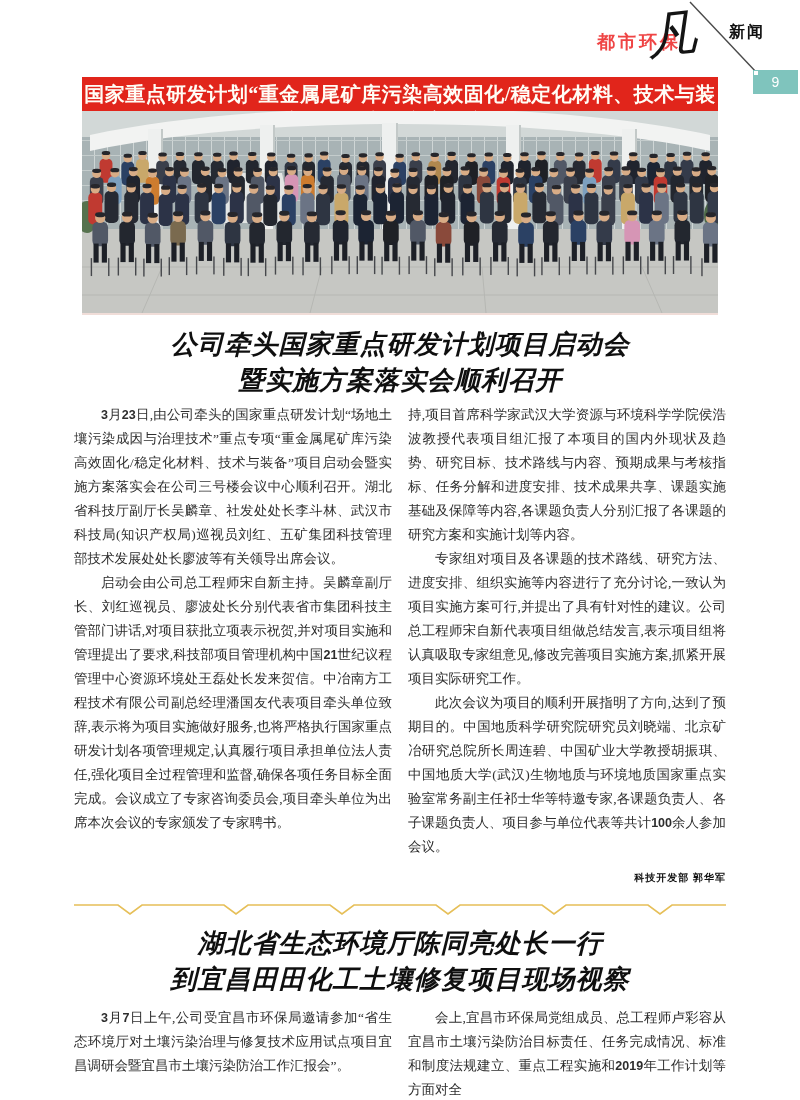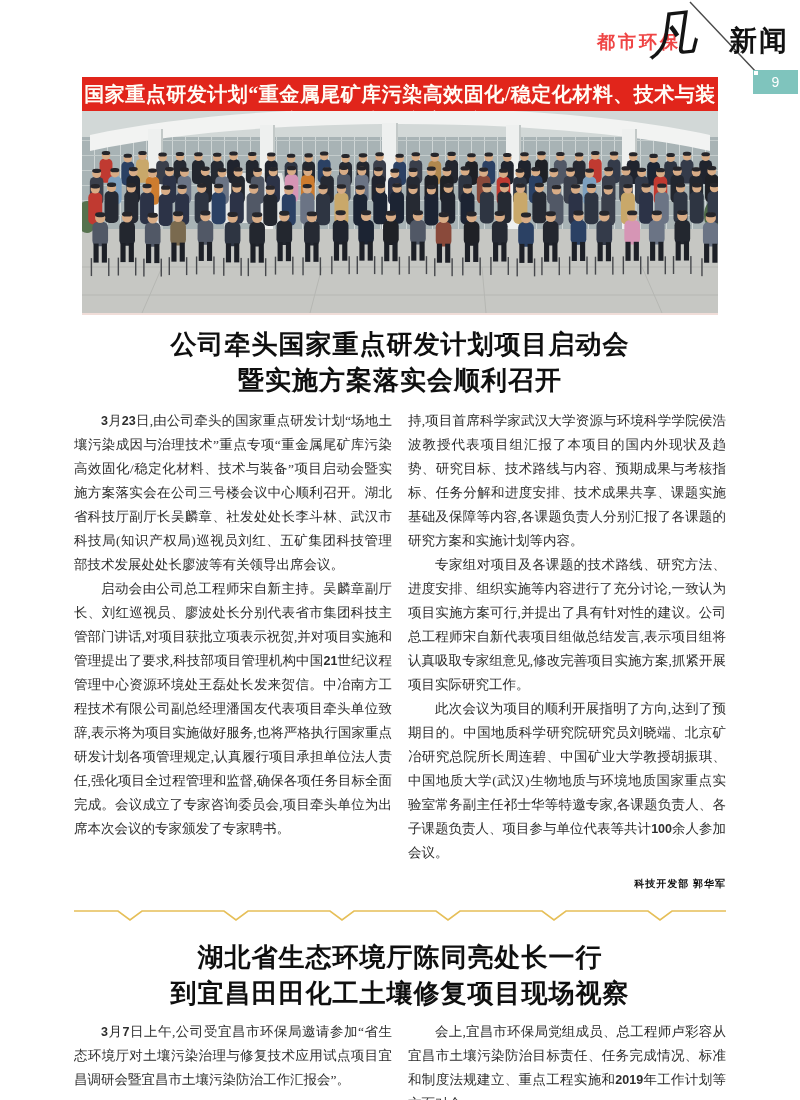--- a/index.html
+++ b/index.html
@@ -7,43 +7,43 @@
     width:800px;height:1100px;position:relative;background:#ffffff;
     font-family:"Liberation Serif",serif;overflow:hidden;
   }
   
   .brand{position:absolute;left:597px;top:30px;font-family:"Liberation Sans",sans-serif;
     font-size:18px;color:#ef4444;letter-spacing:3px;font-weight:bold;}
   .brand-mark{position:absolute;left:646px;top:10px;font-family:"DejaVu Serif",serif;
     font-style:italic;font-size:50px;color:#141414;transform:rotate(-6deg);line-height:1;}
   .diag{position:absolute;left:0;top:0;width:800px;height:110px;pointer-events:none;}
   .section-label{position:absolute;left:729px;top:22px;font-family:"Liberation Sans",sans-serif;
-    font-size:28px;font-weight:bold;color:#111;letter-spacing:2px;}
+    font-size:16px;font-weight:bold;color:#111;letter-spacing:2px;}
   .page-tab{position:absolute;left:753px;top:70px;width:45px;height:24px;line-height:24px;
     text-align:center;color:#fff;font-family:"Liberation Sans",sans-serif;font-size:14px;}
   .page-tab .notch{position:absolute;left:1px;top:1px;width:4px;height:4px;background:#fff;}
   
   .photo-wrap{position:absolute;left:82px;top:77px;width:636px;}
   .photo-banner{height:34px;text-align:center;color:#fffdf6;}
   .photo-banner .t{font-size:20px;font-weight:bold;padding-top:4px;letter-spacing:0.5px;}
   .photo-banner .d{font-size:9px;text-align:right;padding-right:14px;margin-top:-1px;opacity:.95;}
   .photo-img{display:block;width:636px;height:202px;border-bottom:2px solid #f0ddd8;}
   
   .content{position:absolute;left:74px;top:326px;width:652px;}
   .a-title{text-align:center;font-family:"Liberation Sans",sans-serif;font-weight:bold;
-    color:#0f0f0f;font-size:26px;line-height:36px;letter-spacing:1px;}
-  .cols{display:flex;gap:16px;margin-top:11px;}
+    color:#0f0f0f;font-size:26px;line-height:36px;letter-spacing:1px;font-style:italic;}
+  .cols{display:flex;gap:16px;margin-top:5px;}
   .col{width:318px;font-size:13.5px;line-height:24px;text-align:justify;color:#2d2d2d;}
   .col p{margin:0;}
   .col p.indent{text-indent:2em;}
   .col b{font-family:"Liberation Sans",sans-serif;font-size:12.5px;}
   .byline{text-align:right;font-family:"Liberation Sans",sans-serif;font-weight:bold;
     font-size:10px;margin-top:7px;color:#111;letter-spacing:1px;}
   .divider{display:block;margin:12px 0 4px 0;}
-  .a2{margin-top:16px;}
+  .a2{margin-top:8px;}
   .cols2{margin-top:9px;}
 </style>
 </head>
 <body>
 
 <svg class="diag">
   <line x1="690" y1="2" x2="757" y2="73" stroke="#4a4a4a" stroke-width="1.4"></line>
 </svg>
 <div class="brand">都市环保</div>
 <div class="brand-mark">凡</div>

